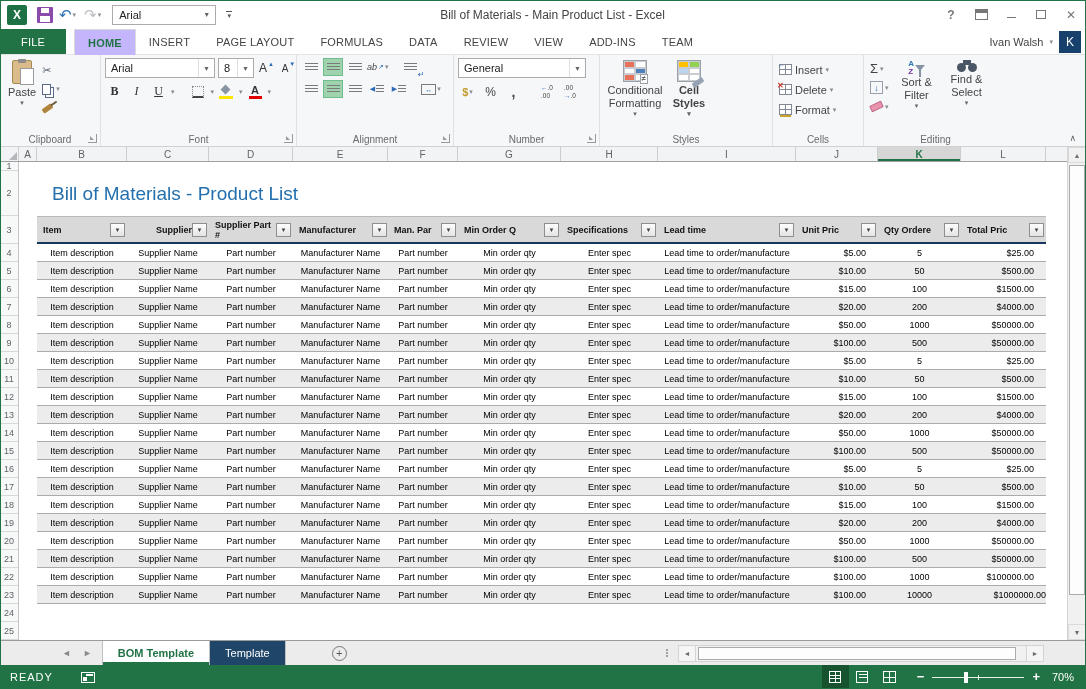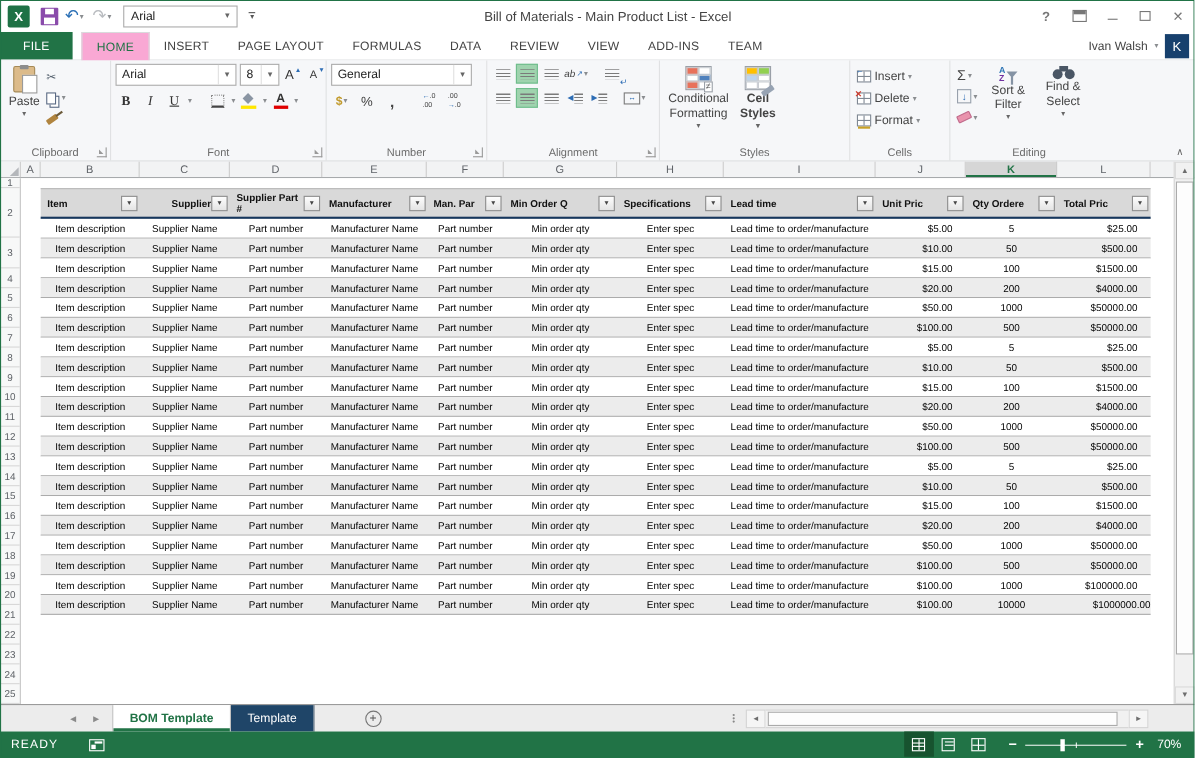--- a/index.html
+++ b/index.html
@@ -29,21 +29,21 @@
   .rdo-ico{width:13px;height:11px;border:1px solid #777;position:relative;}
   .rdo-ico::before{content:"";position:absolute;top:0;left:0;right:0;height:3px;background:#777;}
   .rdo-ico::after{content:"▴";position:absolute;top:2px;left:3px;font-size:6px;color:#fff;}
   .max-ico{width:10px;height:9px;border:1px solid #777;}
   .min-ico{width:9px;height:1px;background:#777;margin-top:6px;}
 
   
   .tabrow{height:26px;flex:0 0 auto;display:flex;align-items:stretch;background:#fff;border-bottom:1px solid #e3e4e6;}
   .rtab{display:flex;align-items:center;padding:0 13px;font-size:11px;color:#444;letter-spacing:.2px;text-align:center;}
   .rtab.file{background:#217346;color:#fff;padding:0 21px;margin-right:8px;}
-  .rtab.active{background:#f9a8d4;color:#217346;border:1px solid #d9dadc;border-bottom:none;margin-bottom:-1px;}
+  .rtab.active{background:#c4b5fd;color:#217346;border:1px solid #d9dadc;border-bottom:none;margin-bottom:-1px;font-weight:bold;}
   .userarea{margin-left:auto;display:flex;align-items:center;gap:6px;padding-right:5px;}
   .username{font-size:11px;color:#444;}
   .avatar{width:22px;height:22px;background:#17406d;color:#fff;font-size:12px;display:flex;align-items:center;justify-content:center;}
 
   
   .ribbon{height:92px;flex:0 0 auto;background:#f6f7f9;border-bottom:1px solid #d0d1d3;display:flex;position:relative;}
   .rgroup{position:relative;border-right:1px solid #e0e1e3;padding:3px 4px 14px 4px;display:flex;}
   .glabel{position:absolute;bottom:1px;left:0;right:0;text-align:center;font-size:10px;color:#6a6a6a;}
   .launcher{position:absolute;bottom:3px;right:3px;width:9px;height:9px;border-right:1px solid #999;border-bottom:1px solid #999;}
   .launcher::before{content:"";position:absolute;right:2px;bottom:2px;border-left:4px solid #999;border-top:4px solid transparent;}
@@ -328,20 +328,72 @@
           <div class="fbtn">
               <span class="fc-ico">A</span>
             </div>
           <span class="mini-caret">▾</span>
         </div>
       </div>
       <div class="glabel">Font</div>
       <div class="launcher"></div>
     </div>
 
+    <div class="rgroup" style="width:157px;">
+      <div class="ag">
+        <div class="row">
+          <div class="abtn">
+              <span class="bars"></span>
+            </div>
+          <div class="abtn selected">
+              <span class="bars"></span>
+            </div>
+          <div class="abtn">
+              <span class="bars"></span>
+            </div>
+          <div class="abtn">
+              <span class="ab-or">ab</span>
+              <span class="tiny-arrow">↗</span>
+              <span class="mini-caret">▾</span>
+            </div>
+          <span class="gap8"></span>
+          <div class="abtn wrap-ico">
+              <span class="bars"></span>
+              <span class="ret">↵</span>
+            </div>
+        </div>
+        <div class="row">
+          <div class="abtn">
+              <span class="bars"></span>
+            </div>
+          <div class="abtn selected">
+              <span class="bars"></span>
+            </div>
+          <div class="abtn">
+              <span class="bars"></span>
+            </div>
+          <div class="abtn">
+              <span class="tiny-arrow">◀</span>
+              <span class="bars" style="width:8px;"></span>
+            </div>
+          <div class="abtn">
+              <span class="tiny-arrow">▶</span>
+              <span class="bars" style="width:8px;"></span>
+            </div>
+          <span class="gap8"></span>
+          <div class="abtn">
+              <span class="merge-ico">↔</span>
+              <span class="mini-caret">▾</span>
+            </div>
+        </div>
+      </div>
+      <div class="glabel">Alignment</div>
+      <div class="launcher"></div>
+    </div>
+
     <div class="rgroup" style="width:146px;">
       <div class="ng">
         <div class="combo" style="width:128px;">
             <span>General</span>
             <span class="cc">▼</span>
           </div>
         <div class="r2">
           <div class="fbtn">
               <span class="acct-ico">$</span>
               <span class="mini-caret">▾</span>
@@ -357,72 +409,20 @@
               <span><b>←</b>.0</span>
               <span>.00</span>
             </div>
           <div class="fbtn dec">
               <span>.00</span>
               <span><b>→</b>.0</span>
             </div>
         </div>
       </div>
       <div class="glabel">Number</div>
-      <div class="launcher"></div>
-    </div>
-
-    <div class="rgroup" style="width:157px;">
-      <div class="ag">
-        <div class="row">
-          <div class="abtn">
-              <span class="bars"></span>
-            </div>
-          <div class="abtn selected">
-              <span class="bars"></span>
-            </div>
-          <div class="abtn">
-              <span class="bars"></span>
-            </div>
-          <div class="abtn">
-              <span class="ab-or">ab</span>
-              <span class="tiny-arrow">↗</span>
-              <span class="mini-caret">▾</span>
-            </div>
-          <span class="gap8"></span>
-          <div class="abtn wrap-ico">
-              <span class="bars"></span>
-              <span class="ret">↵</span>
-            </div>
-        </div>
-        <div class="row">
-          <div class="abtn">
-              <span class="bars"></span>
-            </div>
-          <div class="abtn selected">
-              <span class="bars"></span>
-            </div>
-          <div class="abtn">
-              <span class="bars"></span>
-            </div>
-          <div class="abtn">
-              <span class="tiny-arrow">◀</span>
-              <span class="bars" style="width:8px;"></span>
-            </div>
-          <div class="abtn">
-              <span class="tiny-arrow">▶</span>
-              <span class="bars" style="width:8px;"></span>
-            </div>
-          <span class="gap8"></span>
-          <div class="abtn">
-              <span class="merge-ico">↔</span>
-              <span class="mini-caret">▾</span>
-            </div>
-        </div>
-      </div>
-      <div class="glabel">Alignment</div>
       <div class="launcher"></div>
     </div>
 
     <div class="rgroup" style="width:173px;">
       <div class="bigbtn stylebtn">
         <span class="mini-grid cf-grid">
             <b></b>
             <b></b>
             <b></b>
             <b></b>
@@ -553,20 +553,23 @@
           <div class="rowcell" style="height: 18px;">19</div>
           <div class="rowcell" style="height: 18px;">20</div>
           <div class="rowcell" style="height: 18px;">21</div>
           <div class="rowcell" style="height: 18px;">22</div>
           <div class="rowcell" style="height: 18px;">23</div>
           <div class="rowcell" style="height: 18px;">24</div>
           <div class="rowcell" style="height: 18px;">25</div>
         </div>
       <div class="sheetcontent">
         <div class="sprow1"></div>
+        <div class="sheet-title-row">
+          <span class="sheet-title">Bill of Materials - Product List</span>
+        </div>
         <div class="bom">
           <div class="bom-head">
               <div class="th" style="width: 90px;">
                 <span class="thlabel">Item</span>
                 <span class="filterbtn">▼</span>
               </div>
               <div class="th" style="width: 82px; text-align: right;">
                 <span class="thlabel">Supplier</span>
                 <span class="filterbtn">▼</span>
               </div>

